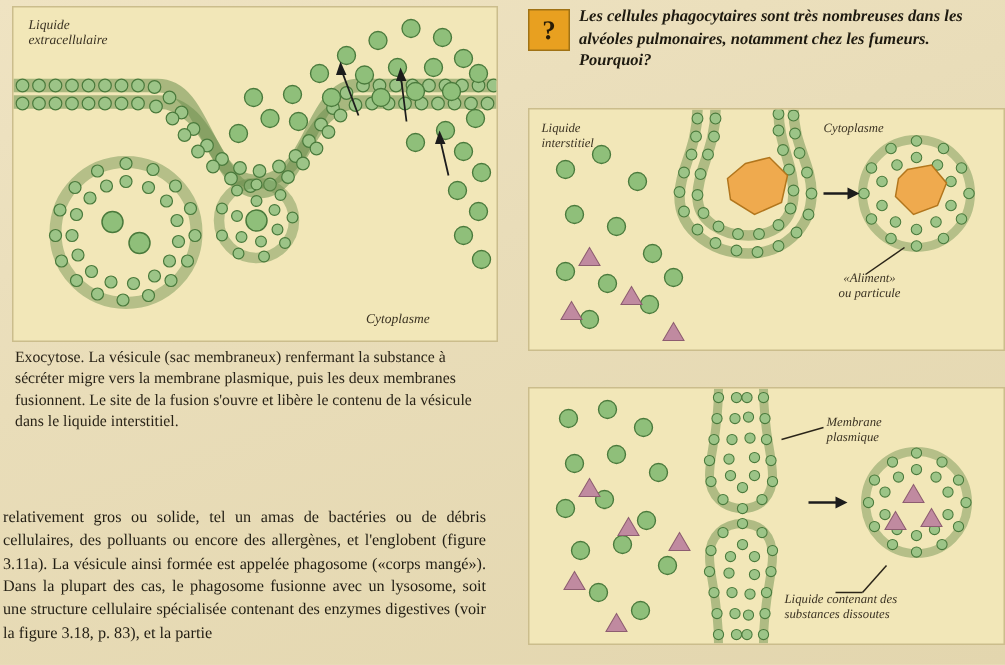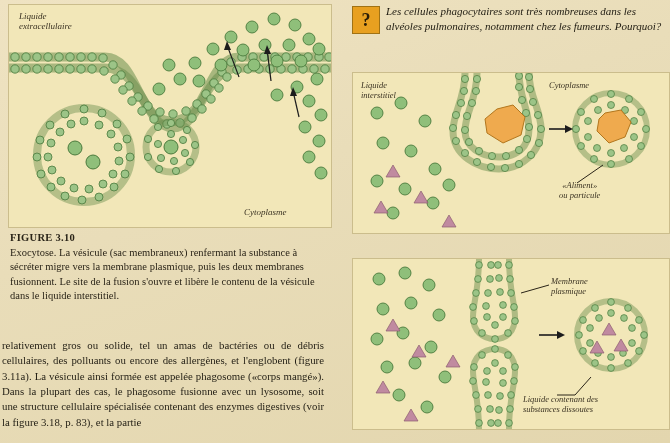--- a/index.html
+++ b/index.html
@@ -91,21 +91,21 @@
     font-size: 18px;
     text-align: center;
     line-height: 26px;
     font-family: "Liberation Serif", serif;
   }
   .qtext {
     position: absolute;
     left: 34px; top: 0;
     width: 280px;
     font-size: 11px;
-    font-weight: normal;
+    font-weight: bold;
     font-style: italic;
     line-height: 1.33;
     color: #1e1a10;
   }
   .panel {
     position: absolute;
     background: #f2e7b8;
     border: 1px solid #cbbd8c;
     overflow: hidden;
   }
@@ -314,21 +314,20 @@
           <polygon points="284,82 281,91 288,91"></polygon>
         </g>
       </svg>
 
       <div class="label" style="left:10px; top:6px; white-space:pre;">Liquide
 extracellulaire</div>
       <div class="label" style="left:235px; top:202px;">Cytoplasme</div>
     </div>
 
     <div class="cap-block">
-      <div class="cap-title">FIGURE 3.10</div>
       <div class="cap-text"><b>Exocytose.</b><span> La vésicule (sac membraneux) renfermant la substance à sécréter migre vers la membrane plasmique, puis les deux membranes fusionnent. Le site de la fusion s'ouvre et libère le contenu de la vésicule dans le liquide interstitiel.</span></div>
     </div>
 
     <div class="body-text">relativement gros ou solide, tel un amas de bactéries ou de débris cellulaires, des polluants ou encore des allergènes, et l'englobent (figure 3.11a). La vésicule ainsi formée est appelée phagosome («corps mangé»). Dans la plupart des cas, le phagosome fusionne avec un lysosome, soit une structure cellulaire spécialisée contenant des enzymes digestives (voir la figure 3.18, p. 83), et la partie</div>
   </div>
 
   <div class="right-col">
 
     <div class="qbox">
       <div class="qmark">?</div>

